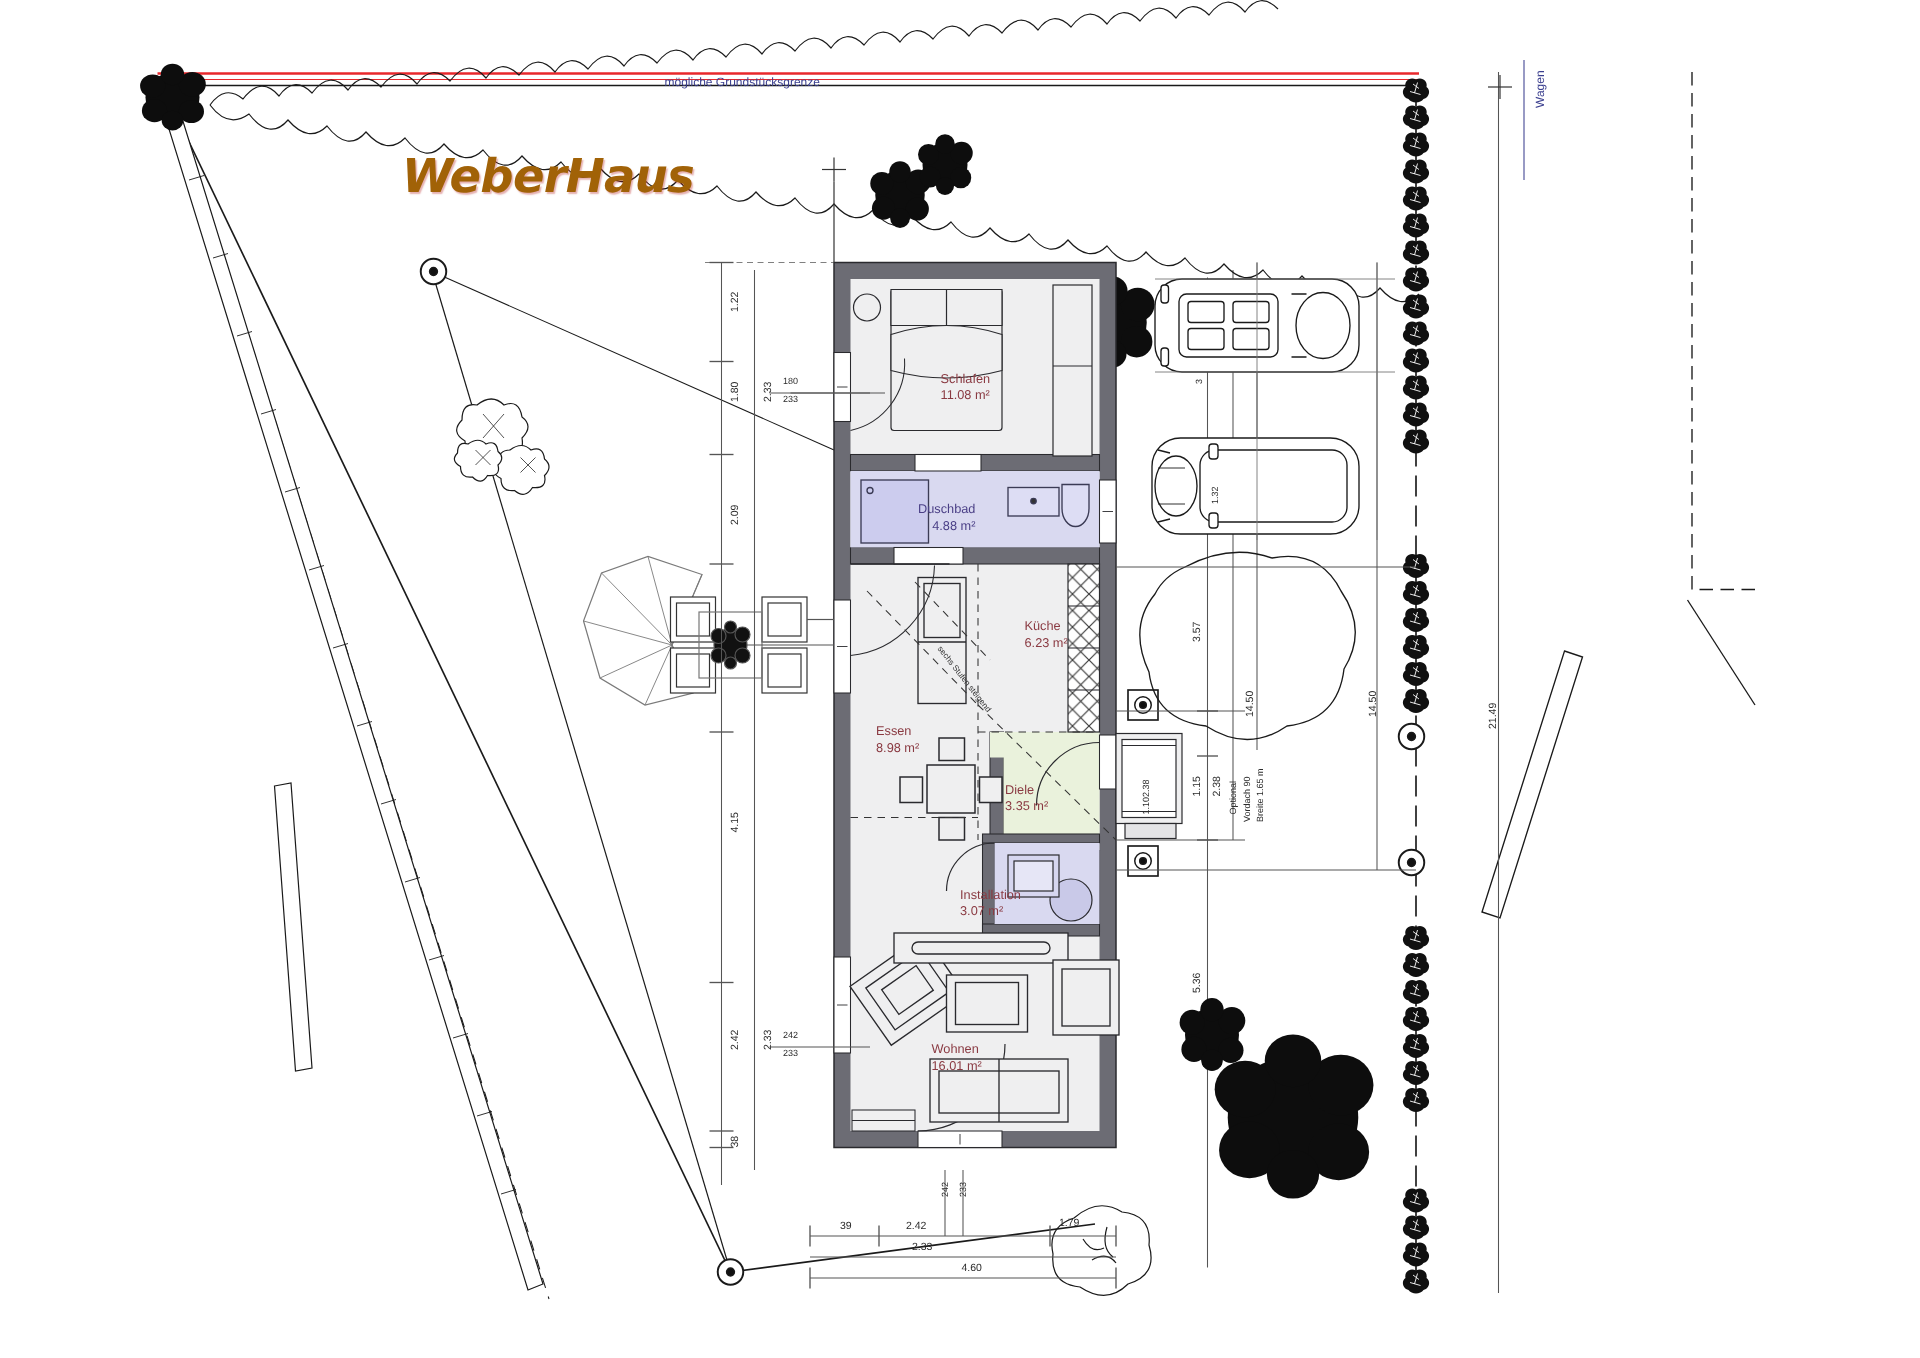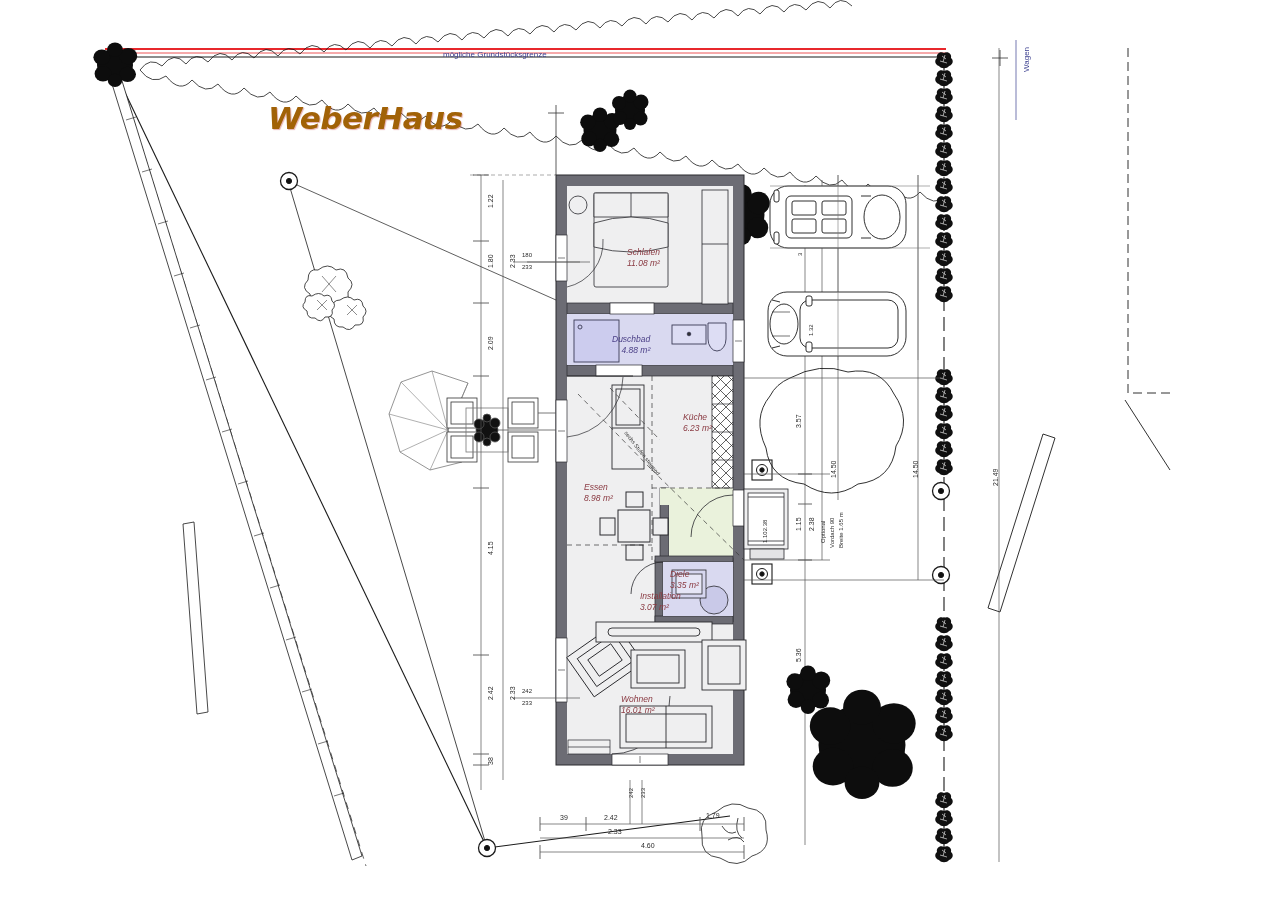--- a/index.html
+++ b/index.html
@@ -40,21 +40,20 @@
     white-space: nowrap;
   }
   .room-label {
     position: absolute;
     font-family: "Liberation Sans", sans-serif;
     font-size: 8.5px;
     line-height: 11px;
     color: #8a3a42;
     white-space: nowrap;
     text-align: left;
-    font-style: italic;
   }
   .room-label.blue { color: #4a3f86; text-align: right; }
   .room-label .rl-name { display: block; }
   .room-label .rl-area { display: block; }
 
   .dim-text {
     position: absolute;
     font-family: "Liberation Sans", sans-serif;
     font-size: 7px;
     color: #2b2b2b;
@@ -591,21 +590,21 @@
     <span class="rl-area">4.88 m²</span>
   </div>
   <div class="room-label" style="left:683px; top:412px;">
     <span class="rl-name">Küche</span>
     <span class="rl-area">6.23 m²</span>
   </div>
   <div class="room-label" style="left:584px; top:482px;">
     <span class="rl-name">Essen</span>
     <span class="rl-area">8.98 m²</span>
   </div>
-  <div class="room-label" style="left:670px; top:521px;margin-top:48px;">
+  <div class="room-label" style="left:670px; top:521px;">
     <span class="rl-name">Diele</span>
     <span class="rl-area">3.35 m²</span>
   </div>
   <div class="room-label" style="left:640px; top:591px;">
     <span class="rl-name">Installation</span>
     <span class="rl-area">3.07 m²</span>
   </div>
   <div class="room-label" style="left:621px; top:658px;margin-top:36px;">
     <span class="rl-name">Wohnen</span>
     <span class="rl-area">16.01 m²</span>

